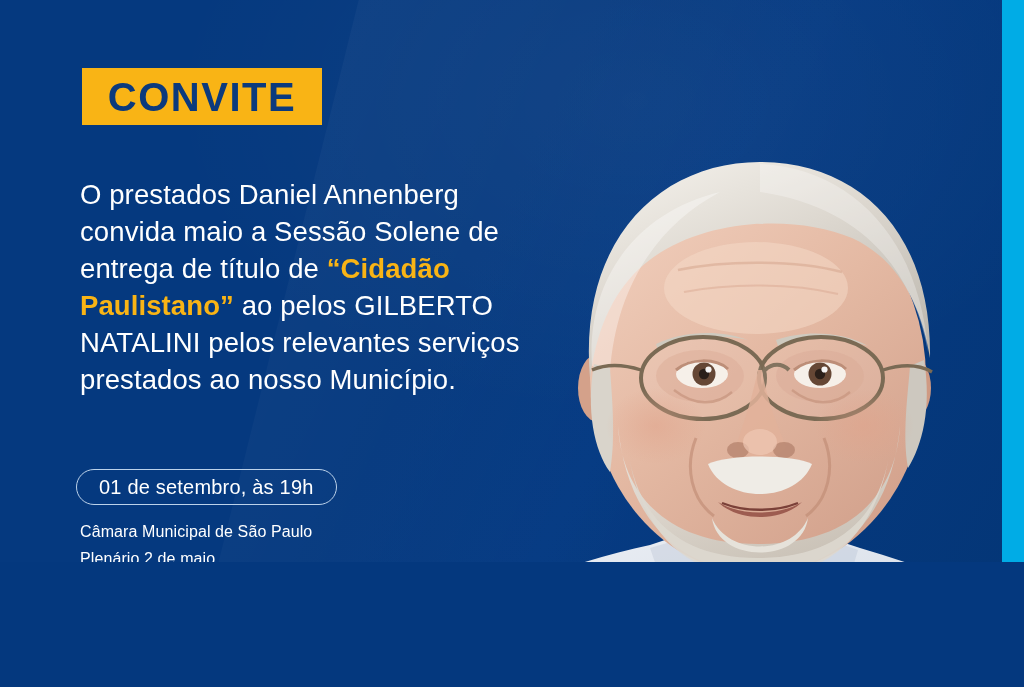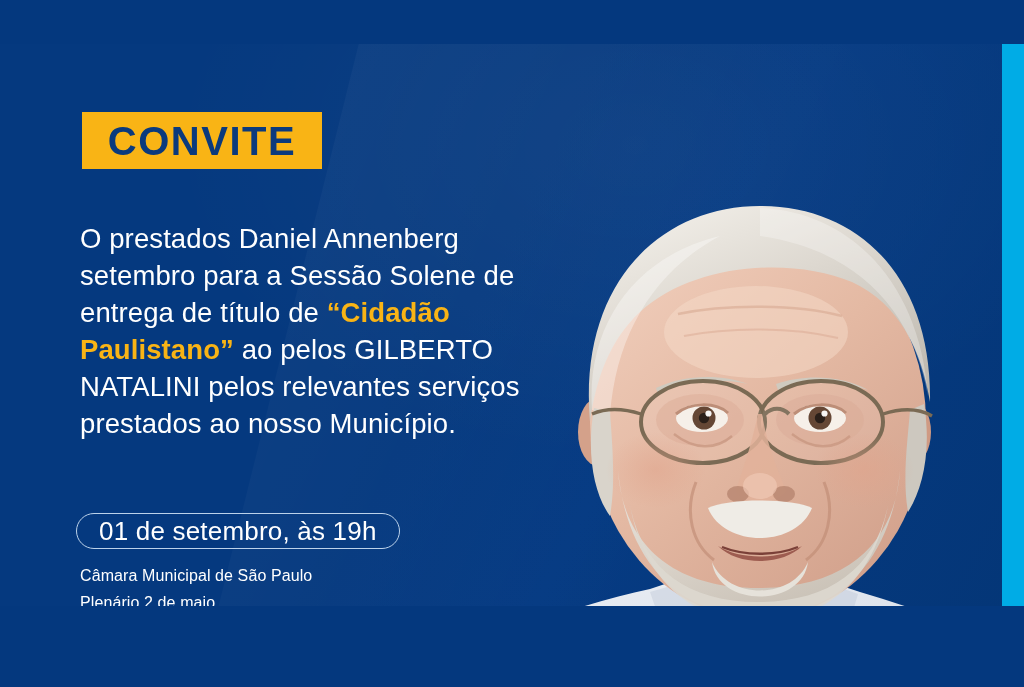--- a/index.html
+++ b/index.html
@@ -13,21 +13,20 @@
   }
 
   .invite-card {
     position:relative;
     width:1024px;
     height:562px;
     background:
       radial-gradient(ellipse 760px 520px at 62% 18%, rgba(255,255,255,0.040) 0%, rgba(255,255,255,0.0) 62%),
       linear-gradient(118deg, #05397f 0%, #05397f 46%, #063b83 63%, #043677 100%);
     overflow:hidden;
-    margin-top:44px;
   }
 
   
   .bg-sheen {
     position:absolute;
     left:300px; top:-180px;
     width:560px; height:900px;
     background:linear-gradient(100deg, rgba(255,255,255,0.035) 0%, rgba(255,255,255,0.012) 45%, rgba(255,255,255,0) 75%);
     transform:rotate(14deg);
     pointer-events:none;
@@ -77,21 +76,21 @@
   .date-pill {
     position:absolute;
     left:76px; top:469px;
     height:36px;
     padding:0 22px;
     border:1.6px solid #bcd2ea;
     border-radius:20px;
     display:inline-flex;
     align-items:center;
     color:#ffffff;
-    font-size:26px;
+    font-size:20px;
     font-weight:300;
     letter-spacing:0.2px;
     white-space:nowrap;
   }
 
   
   .venue-block {
     position:absolute;
     left:80px; top:518px;
     color:#ffffff;
@@ -259,21 +258,21 @@
   </div>
 
   <div class="accent-strip"></div>
 
   <div class="convite-badge">
     <span class="badge-text">CONVITE</span>
   </div>
 
   <div class="invite-body">
     <span>O prestados Daniel Annenberg</span>
-    <span>setembro para a </span><span class="b">Sessão Solene</span>
+    <span>convida maio a </span><span class="b">Sessão Solene</span>
     <span class="b">de entrega de título de</span>
     <span class="hl">“Cidadão Paulistano”</span><span class="b"> ao pelos</span>
     <span class="b">GILBERTO NATALINI</span><span> pelos</span>
     <span>relevantes serviços prestados</span>
     <span>ao nosso Município.</span>
   </div>
 
   <div class="date-pill">
     <span>01 de setembro, às 19h</span>
   </div>

